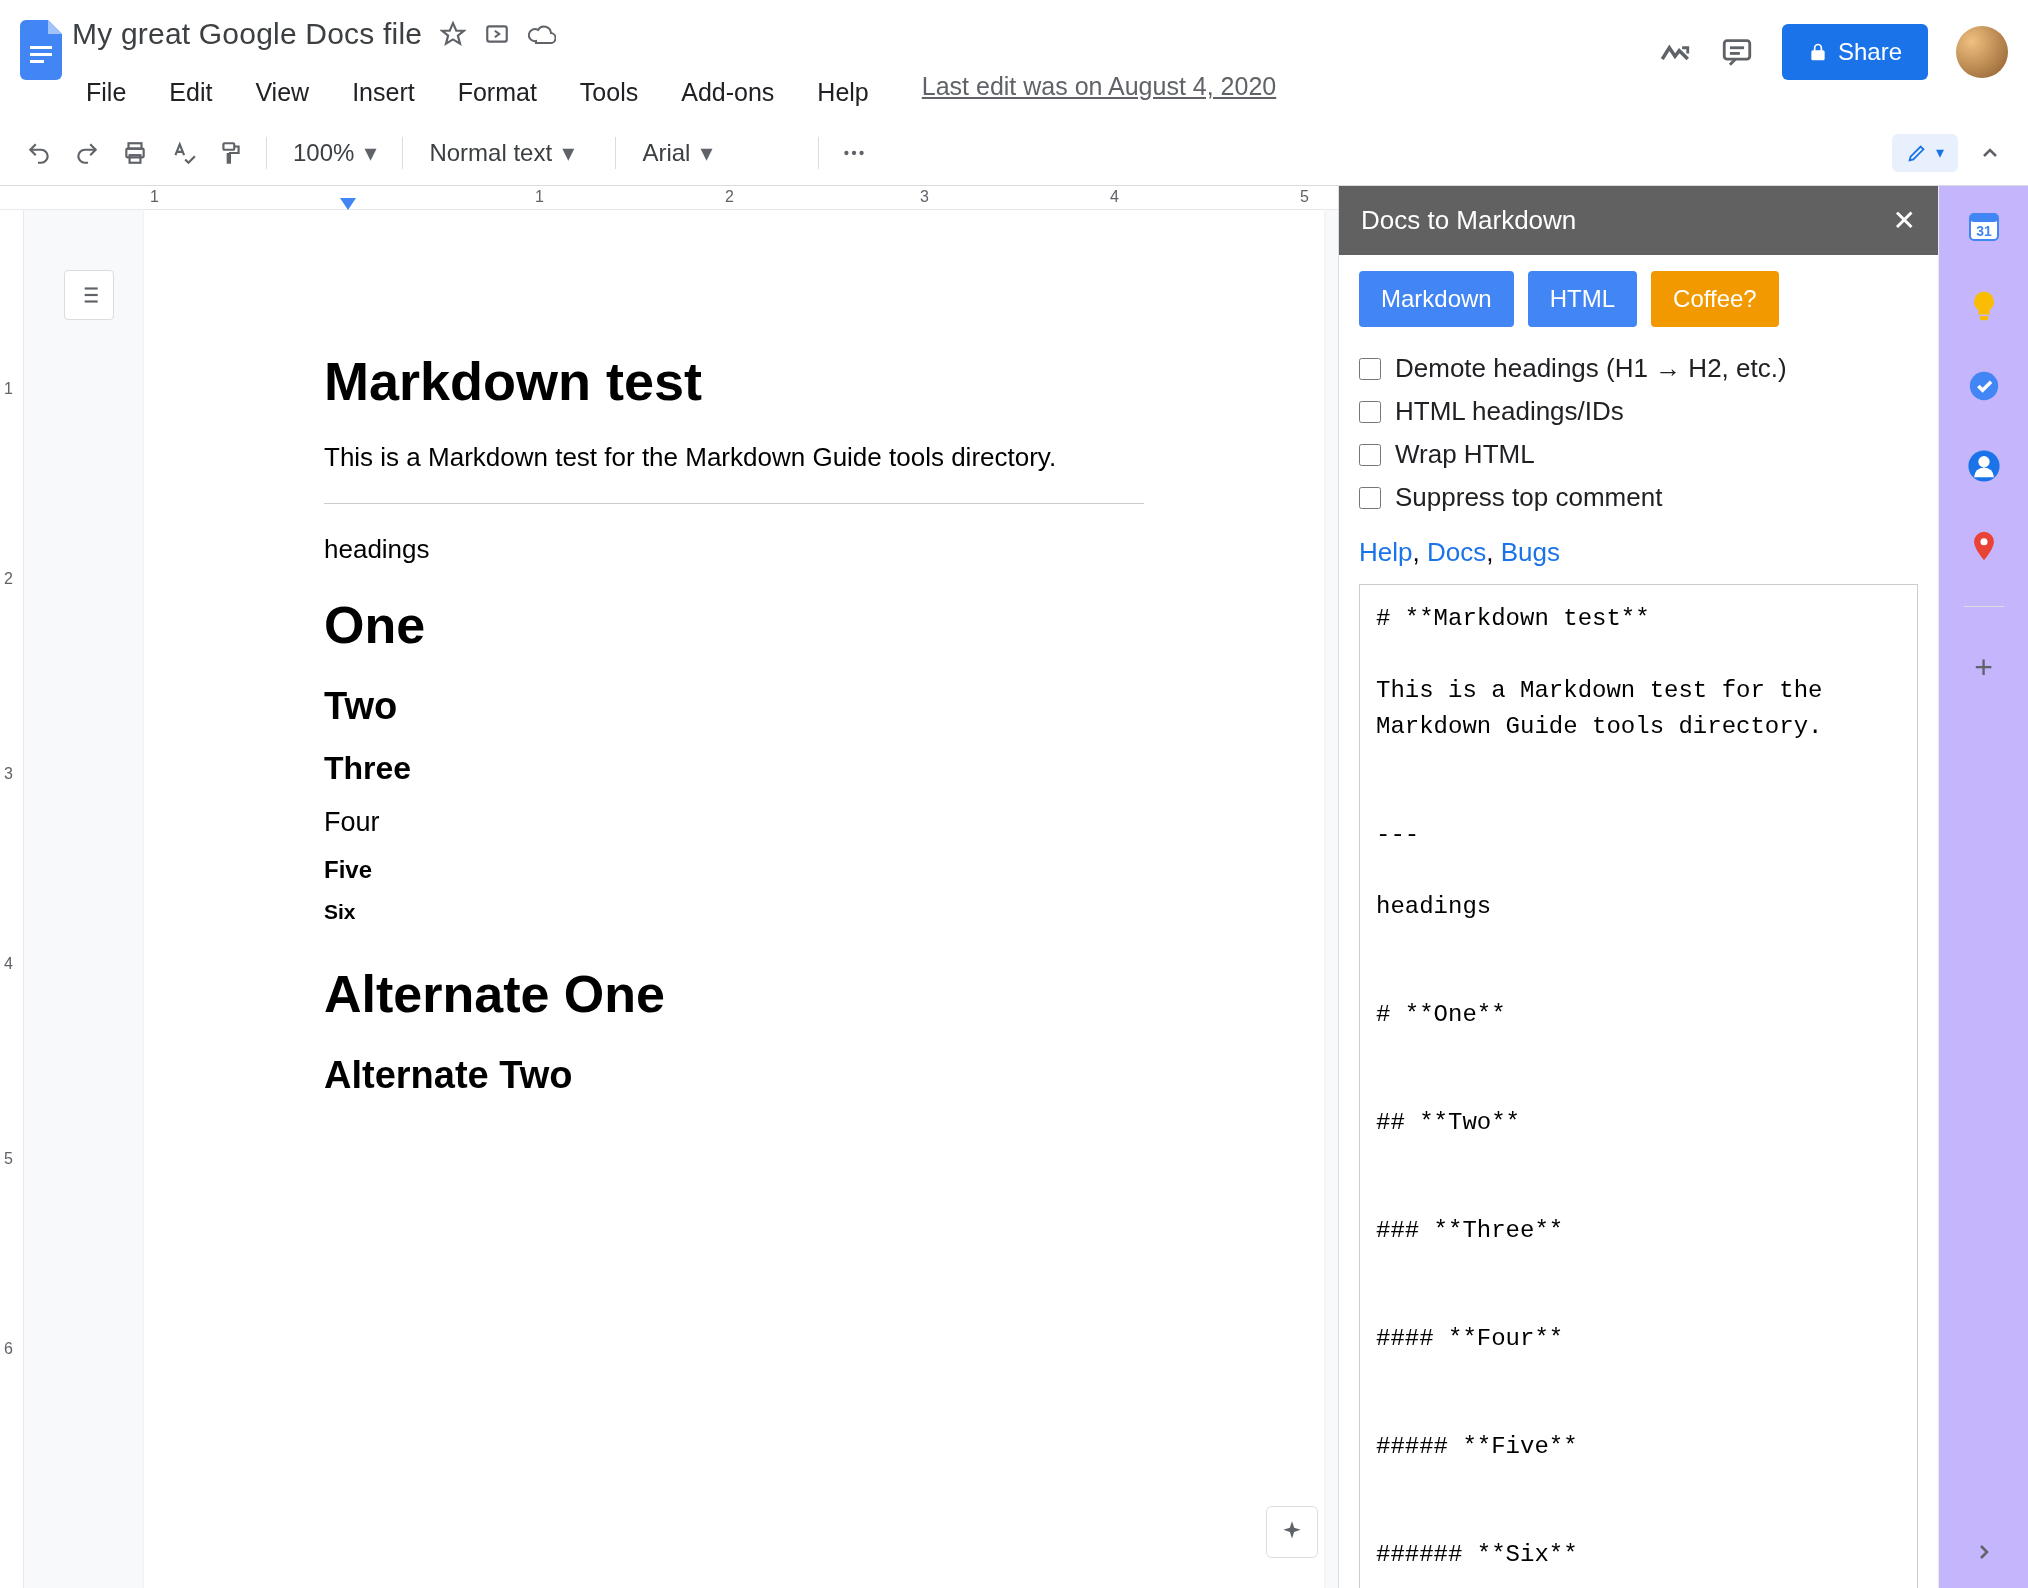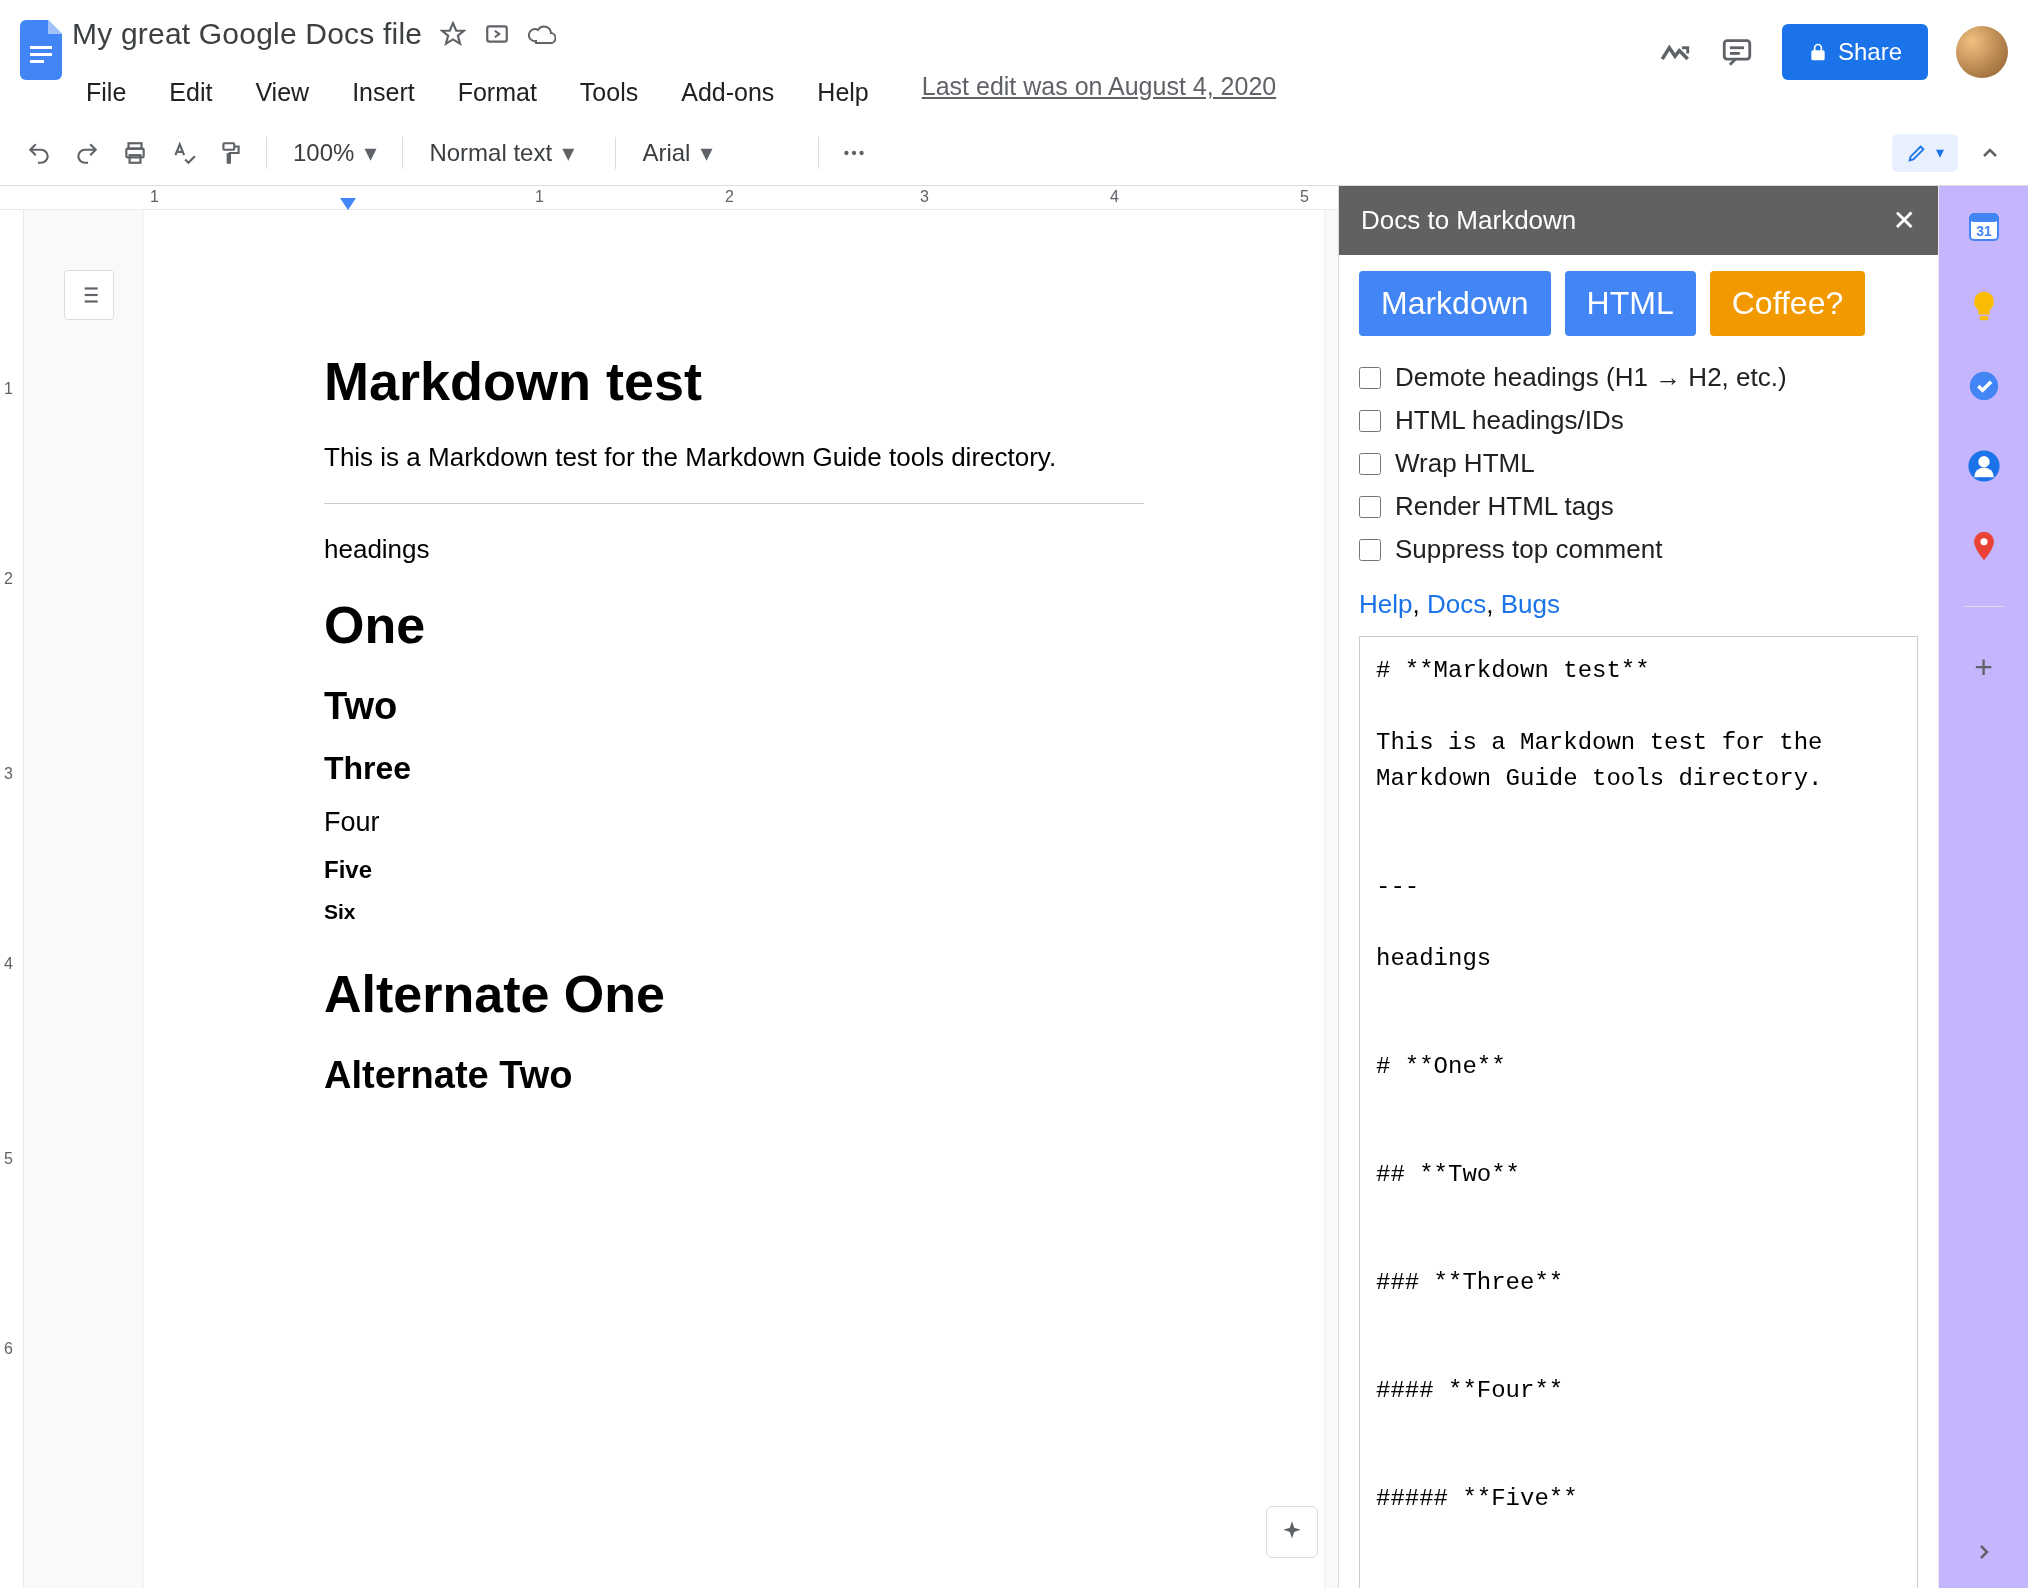--- a/index.html
+++ b/index.html
@@ -51,21 +51,21 @@
 .doc-h5 { font-size: 24px; font-weight: 700; margin-bottom: 14px; margin-top: 18px; }
 .doc-h6 { font-size: 21px; font-weight: 700; margin-bottom: 14px; margin-top: 16px; }
 .explore-btn { position: absolute; right: 20px; bottom: 30px; width: 52px; height: 52px; background: #fff; border: 1px solid #dadce0; border-radius: 6px; display: flex; align-items: center; justify-content: center; color: #5f6368; cursor: pointer; }
 
 
 .addon { width: 600px; background: #fff; display: flex; flex-direction: column; border-left: 1px solid #dadce0; }
 .addon-header { background: #616161; color: #fff; padding: 18px 22px; display: flex; align-items: center; justify-content: space-between; font-size: 26px; font-weight: 500; }
 .addon-close { cursor: pointer; font-size: 28px; }
 .addon-body { padding: 16px 20px; overflow-y: auto; flex: 1; }
 .addon-btns { display: flex; gap: 14px; margin-bottom: 20px; }
-.addon-btn { border: none; border-radius: 4px; padding: 14px 22px; font-size: 32px; font-weight: 500; cursor: pointer; }
+.addon-btn { border: none; border-radius: 4px; padding: 14px 22px; font-size: 24px; font-weight: 500; cursor: pointer; }
 .btn-md { background: #4285f4; color: #fff; }
 .btn-html { background: #4285f4; color: #fff; }
 .btn-coffee { background: #f29900; color: #fff; }
 .addon-checks { margin-bottom: 18px; }
 .check-row { display: flex; align-items: center; gap: 14px; font-size: 26px; color: #202124; padding: 6px 0; }
 .check-row input { width: 22px; height: 22px; }
 .addon-links { font-size: 26px; margin-bottom: 16px; }
 .addon-links a { color: #1a73e8; text-decoration: none; cursor: pointer; }
 .addon-output { border: 1px solid #ccc; padding: 16px; font-family: 'Courier New', monospace; font-size: 24px; color: #000; white-space: pre-wrap; line-height: 1.5; }
 
@@ -288,24 +288,20 @@
         <label class="check-row">
             <input type="checkbox" style="">
             <span>HTML headings/IDs</span>
           </label>
         <label class="check-row">
             <input type="checkbox" style="">
             <span>Wrap HTML</span>
           </label>
         <label class="check-row">
             <input type="checkbox" style="">
-            <span>Render HTML tags</span>
-          </label>
-        <label class="check-row">
-            <input type="checkbox" style="">
             <span>Suppress top comment</span>
           </label>
       </div>
       <div class="addon-links">
         <a>Help</a>, 
         <a>Docs</a>, 
         <a>Bugs</a>
       </div>
       <div class="addon-output"># **Markdown test**
 

